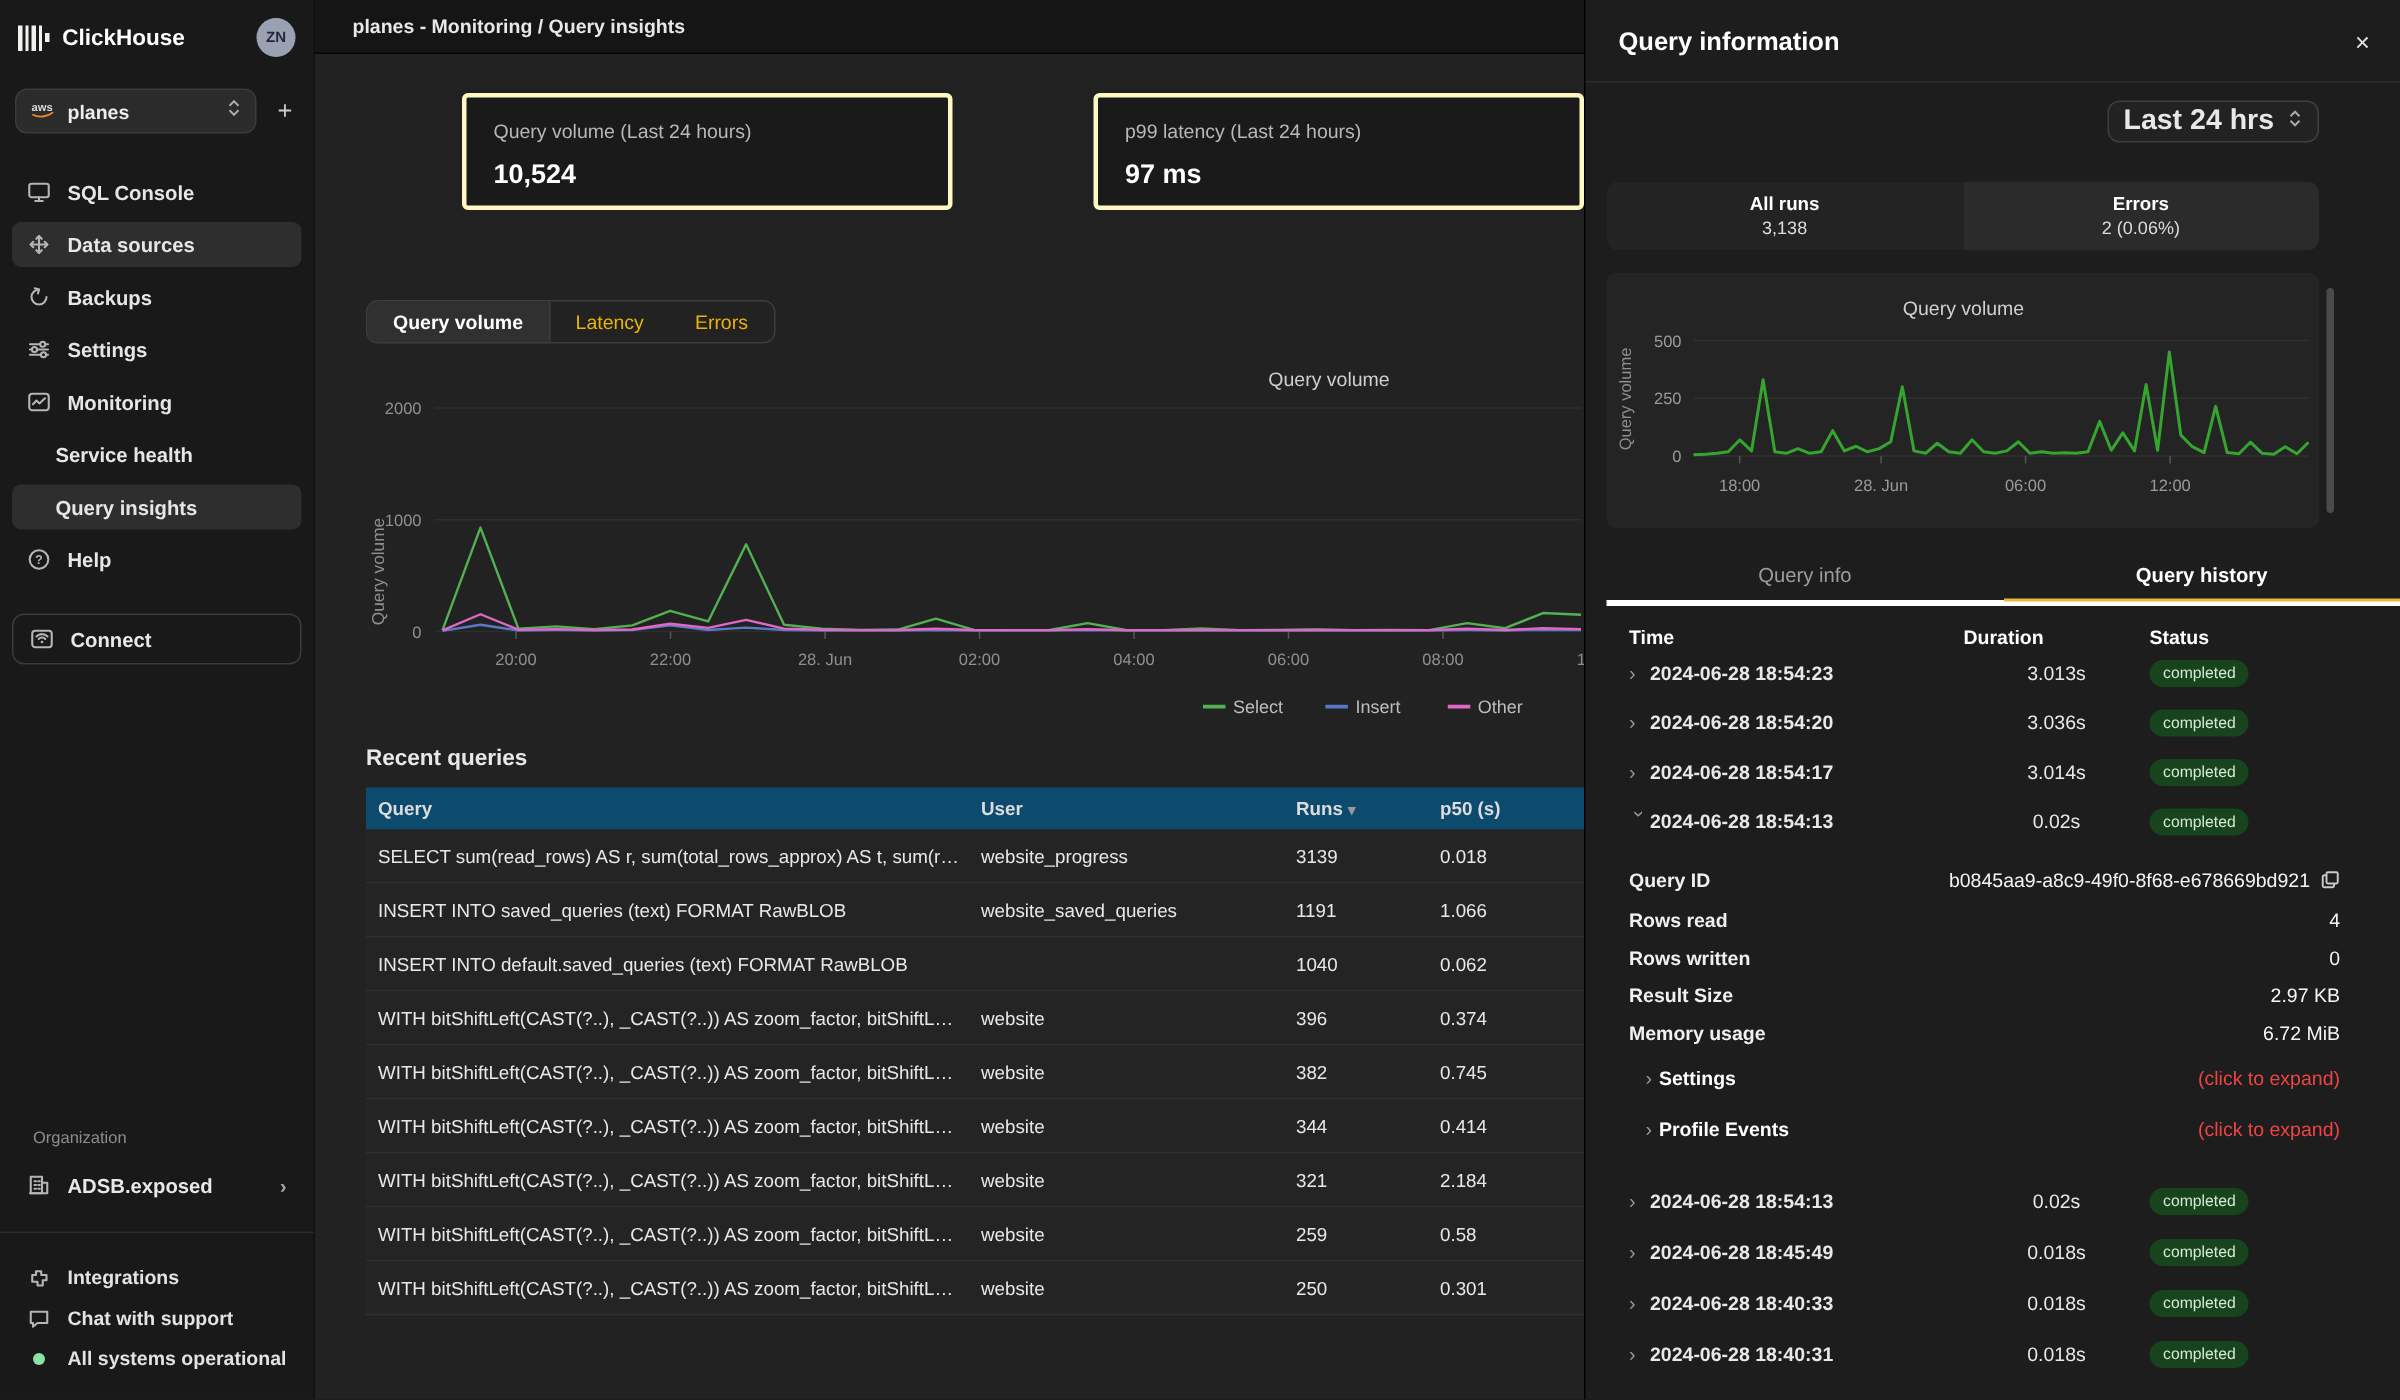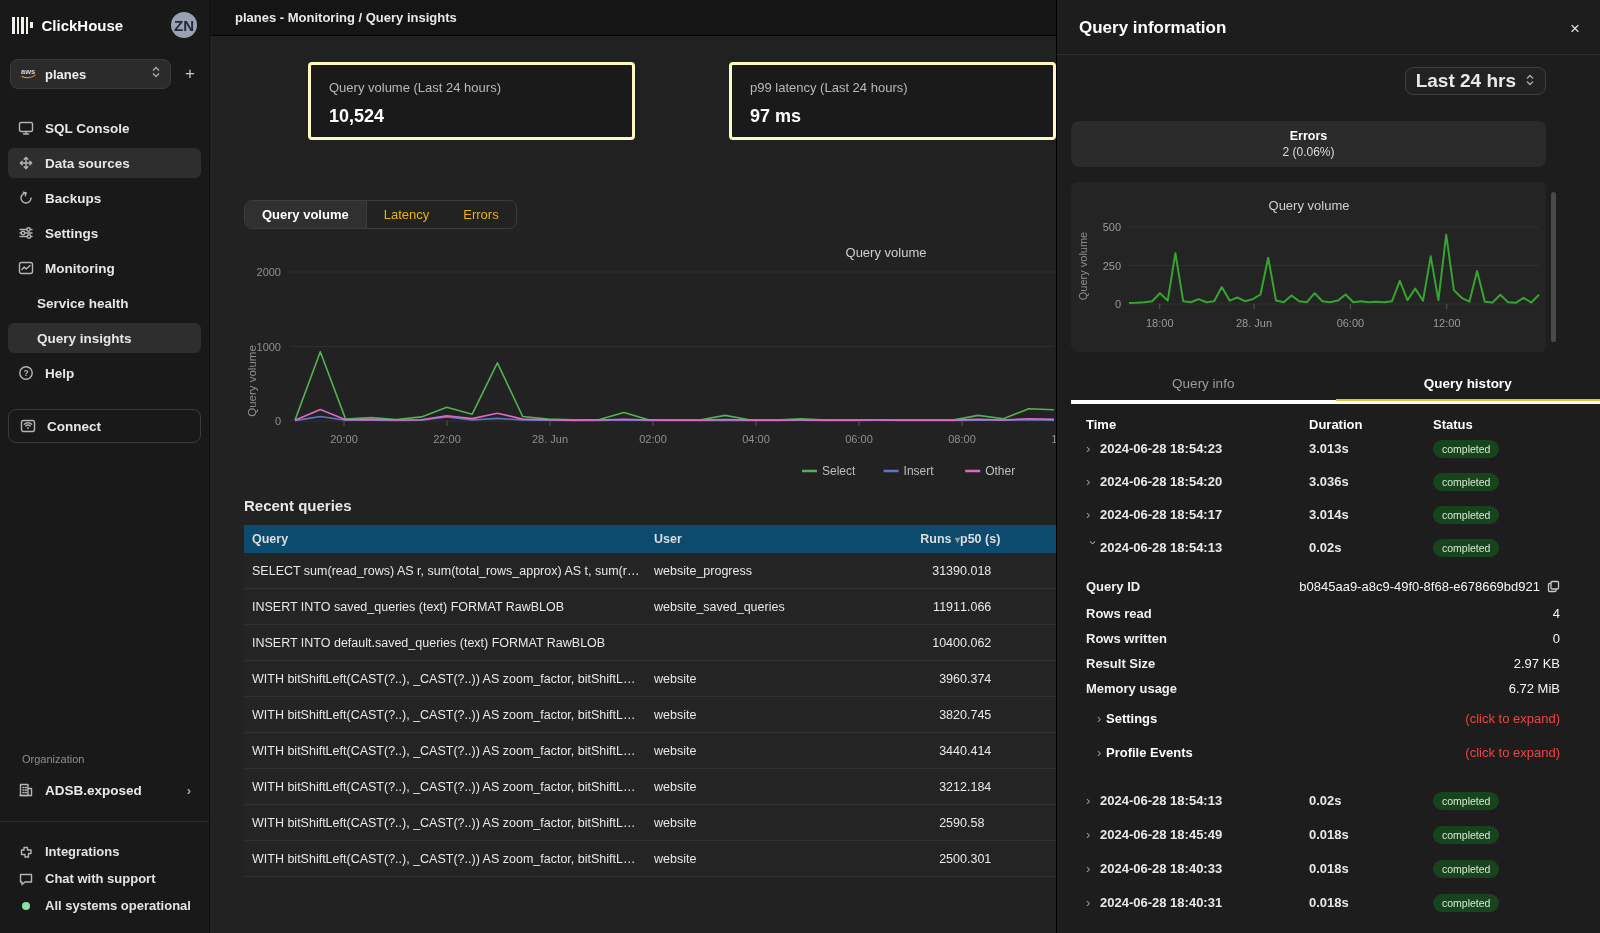--- a/index.html
+++ b/index.html
@@ -9,21 +9,21 @@
 
   
   .sidebar { width:210px; flex:0 0 210px; background:#191919; border-right:1px solid #101010;
     display:flex; flex-direction:column; padding:12px 0 14px; }
   .logo-row { display:flex; align-items:center; gap:9px; padding:0 12px 0 12px; }
   .logo-bars { display:flex; align-items:center; gap:2px; height:18px; }
   .logo-bars i { display:block; width:2.5px; height:17px; background:#f2f2ec; }
   .logo-bars i.short { height:6px; }
   .brand { font-size:15px; font-weight:700; color:#fff; }
   .avatar { margin-left:auto; width:26px; height:26px; border-radius:50%; background:#99a1b3;
-    color:#23283a; font-size:15px; font-weight:700; display:flex; align-items:center; justify-content:center; }
+    color:#23283a; font-size:10px; font-weight:700; display:flex; align-items:center; justify-content:center; }
   .service-row { display:flex; align-items:center; gap:10px; margin:21px 10px 0; }
   .service-select { flex:1; display:flex; align-items:center; gap:8px; background:#2b2b2b;
     border:1px solid #3b3b3b; border-radius:8px; height:30px; padding:0 9px; cursor:pointer; }
   .service-select .lbl { font-size:13px; font-weight:600; color:#eee; }
   .caret-ud { margin-left:auto; }
   .add-btn { font-size:17px; color:#c9c9c9; width:18px; text-align:center; cursor:pointer; }
   .nav { margin-top:24px; padding:0 8px; }
   .nav-item { height:30px; display:flex; align-items:center; gap:11px; padding:0 10px;
     border-radius:6px; font-size:13.5px; font-weight:600; color:#e6e6e6; margin-bottom:5px; cursor:pointer; }
   .nav-item.active { background:#2e2e2e; }
@@ -57,21 +57,21 @@
     border-radius:8px; overflow:hidden; height:29px; }
   .chart-tab { padding:0 17px; line-height:27px; font-size:13px; color:#eab308; cursor:pointer; }
   .chart-tab.active { background:#303030; color:#fff; font-weight:700; border-right:1px solid #3c3c3c; }
   .main-chart-wrap { position:relative; height:250px; margin-top:2px; }
   .rq-title { font-size:15px; font-weight:700; margin:16px 0 11px 34px; }
   .rq-table { margin-left:34px; width:812px; font-size:12.5px; }
   .t-head { display:flex; align-items:center; background:#0c4a6e; height:28px; color:#dddddd; font-weight:700; }
   .t-row { display:flex; align-items:center; height:36px; background:#242424; border-bottom:1px solid #313131; cursor:pointer; }
   .c-query { flex:0 0 410px; padding:0 14px 0 8px; white-space:nowrap; overflow:hidden; text-overflow:ellipsis; }
   .c-user { flex:0 0 210px; white-space:nowrap; overflow:hidden; }
-  .c-runs { flex:0 0 96px;text-align:right; }
+  .c-runs { flex:0 0 96px; }
   .c-p50 { flex:1; }
   .sort-caret { color:#9a9a9a; font-size:10px; }
 
   
   .panel { width:544px; flex:0 0 544px; background:#1d1d1d; border-left:1px solid #000;
     position:relative; display:flex; flex-direction:column; overflow:hidden; }
   .panel-header { display:flex; align-items:center; padding:18px 20px 16px 22px; }
   .panel-title { font-size:17px; font-weight:700; color:#fff; }
   .panel-close { margin-left:auto; color:#e0e0e0; font-size:17px; line-height:1; cursor:pointer; }
   .panel-divider { border-bottom:1px solid #2e2e2e; }
@@ -89,21 +89,21 @@
     background:#4a4a4a; border-radius:3px; cursor:pointer; }
   .panel-tabs { display:flex; margin:15px 0 0 14px; border-bottom:4px solid #ffffff; }
   .panel-tab { flex:1; text-align:center; padding:9px 0 8px; font-size:13.5px; color:#9c9c9c; cursor:pointer; }
   .panel-tab.active { color:#fff; font-weight:700; border-bottom:2px solid #e8bb3d; margin-bottom:-1px; }
   .hist-head { display:flex; margin-top:13px; padding-left:29px; font-size:13px; font-weight:700; color:#fff; }
   .h-time { flex:0 0 223px; } .h-dur { flex:0 0 124px; } .h-status { flex:1; }
   .hist-row { display:flex; align-items:center; height:33px; padding-left:29px; font-size:13px; cursor:pointer; }
   .hist-row .chev { color:#9a9a9a; width:14px; font-size:13px; }
   .hist-row .chev.down { display:inline-block; transform:rotate(90deg); }
   .hist-row .time { flex:0 0 209px; font-weight:600; }
-  .hist-row .dur { flex:0 0 124px; font-weight:700; }
+  .hist-row .dur { flex:0 0 124px; font-weight:400;text-align:center; }
   .badge { display:inline-block; background:#17441c; color:#d6e9d4; font-size:10.5px;
     padding:3px 9px; border-radius:9px; }
   .details { padding:8px 40px 0 29px; font-size:13px; }
   .d-row { display:flex; align-items:center; height:25px; }
   .d-row.qid { height:29px; }
   .d-label { color:#f0f0f0; font-weight:600; }
   .d-value { margin-left:auto; color:#f5f5f5; }
   .copy-icon { margin-left:7px; cursor:pointer; display:inline-flex; }
   .copy-icon svg { stroke:#c9c9c9; fill:none; stroke-width:1.3; }
   .x-row { display:flex; align-items:center; height:33px; margin-top:1px; cursor:pointer; }
@@ -410,20 +410,24 @@
         <span>Last 24 hrs</span>
         <span>
           <svg width="10" height="14" viewBox="0 0 10 14" style="stroke:#aaa;fill:none;stroke-width:1.3;">
             <path d="M2 5.5L5 2.5l3 3M2 8.5l3 3 3-3"></path>
           </svg>
         </span>
       </div>
     </div>
 
     <div class="summary">
+      <div class="sum-cell left">
+        <span class="sum-title">All runs</span>
+        <span class="sum-value">3,138</span>
+      </div>
       <div class="sum-cell right">
         <span class="sum-title">Errors</span>
         <span class="sum-value">2 (0.06%)</span>
       </div>
     </div>
 
     <div class="mini-card">
       <svg id="mini-chart" width="476" height="170">
           <text x="238" y="28" text-anchor="middle" font-size="13" fill="#d0d0d0">Query volume</text>
           <text x="16" y="84" text-anchor="middle" font-size="11" fill="#8f8f8f" transform="rotate(-90 16 84)">Query volume</text>

